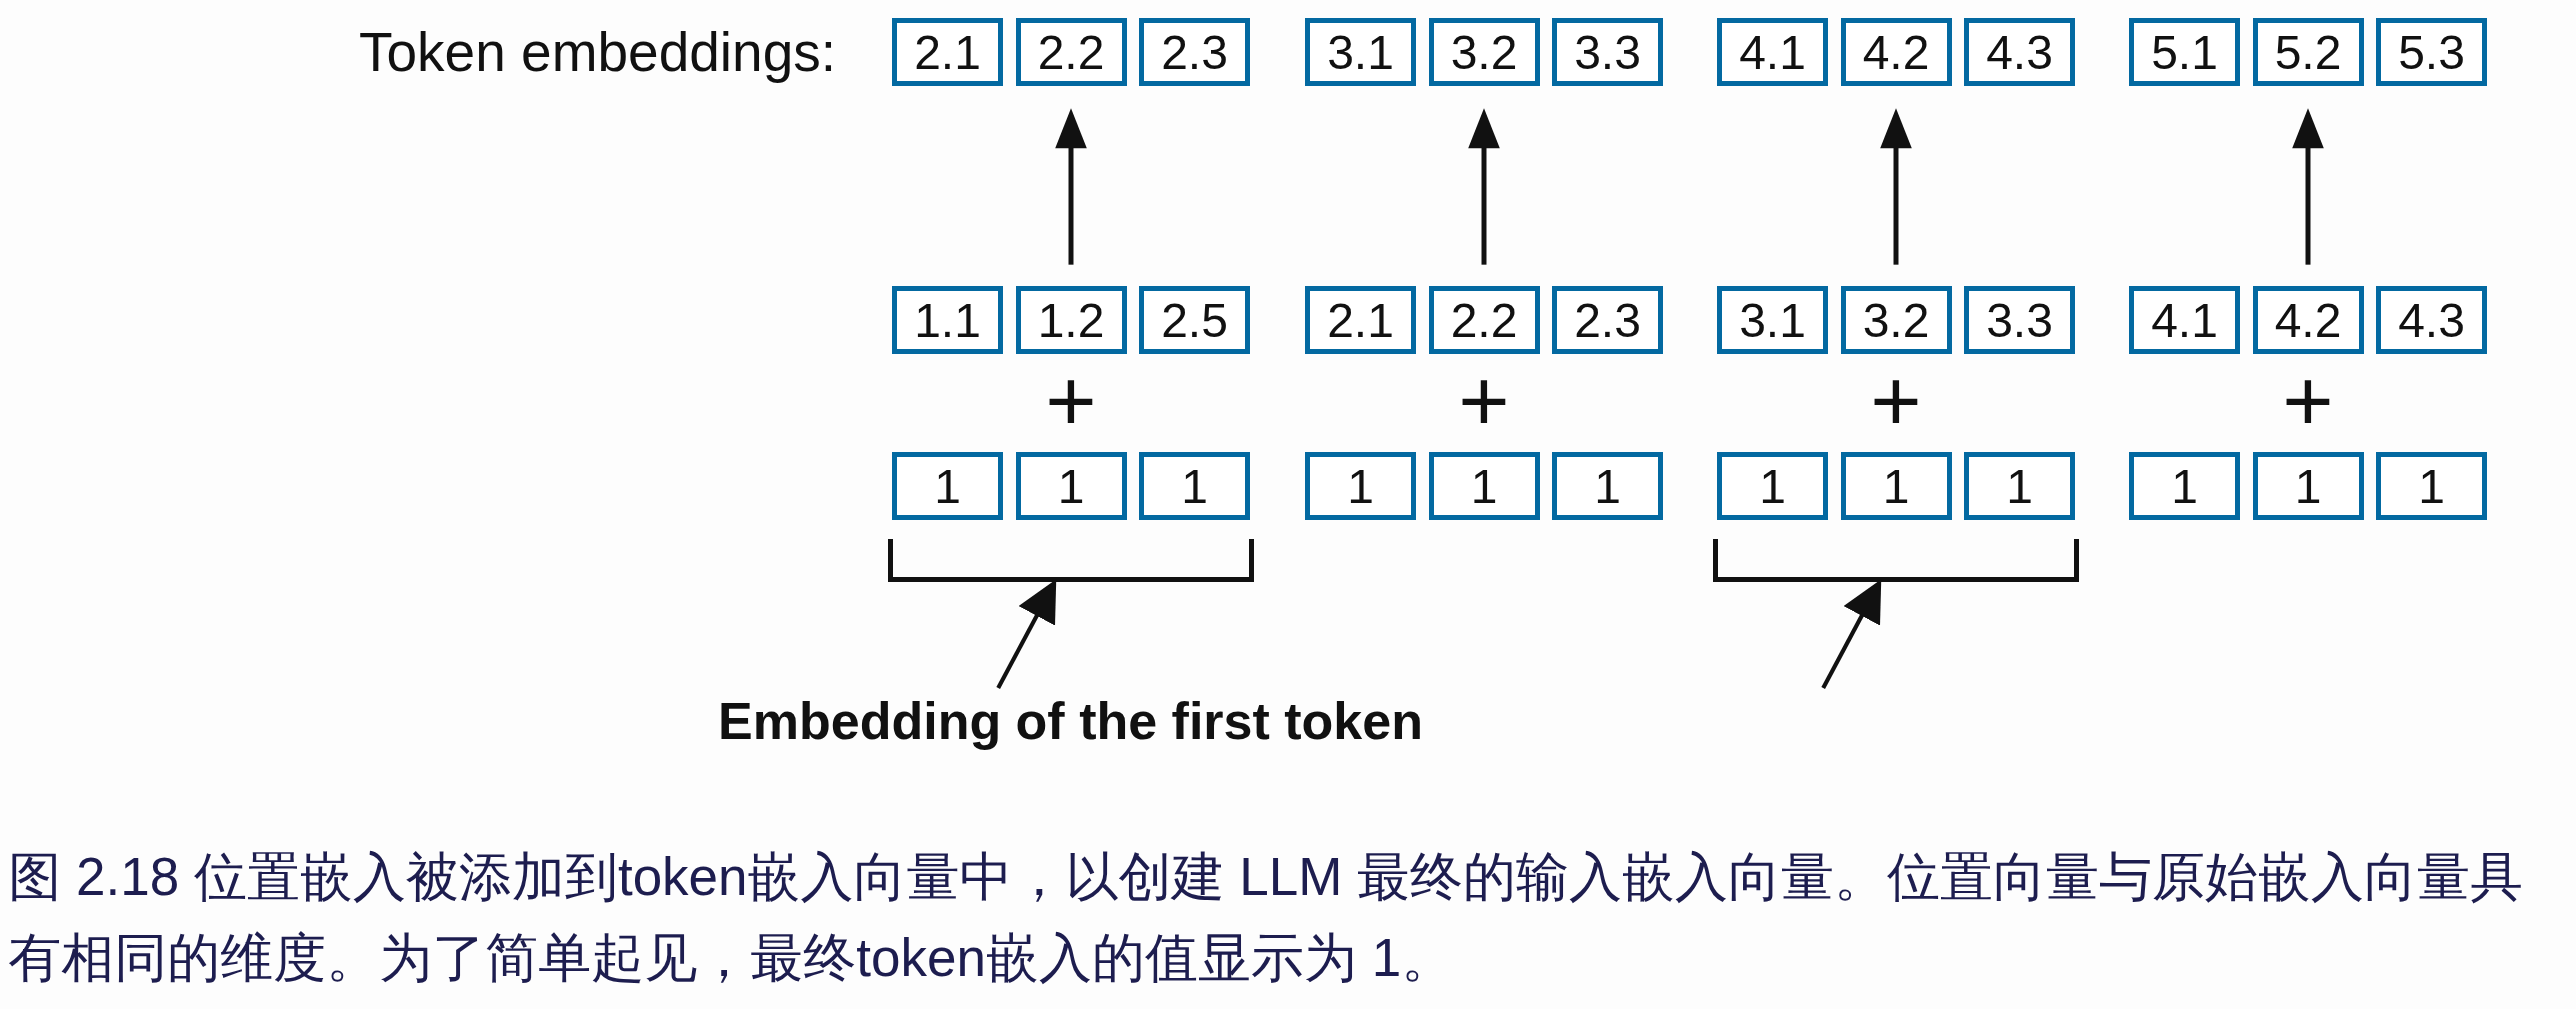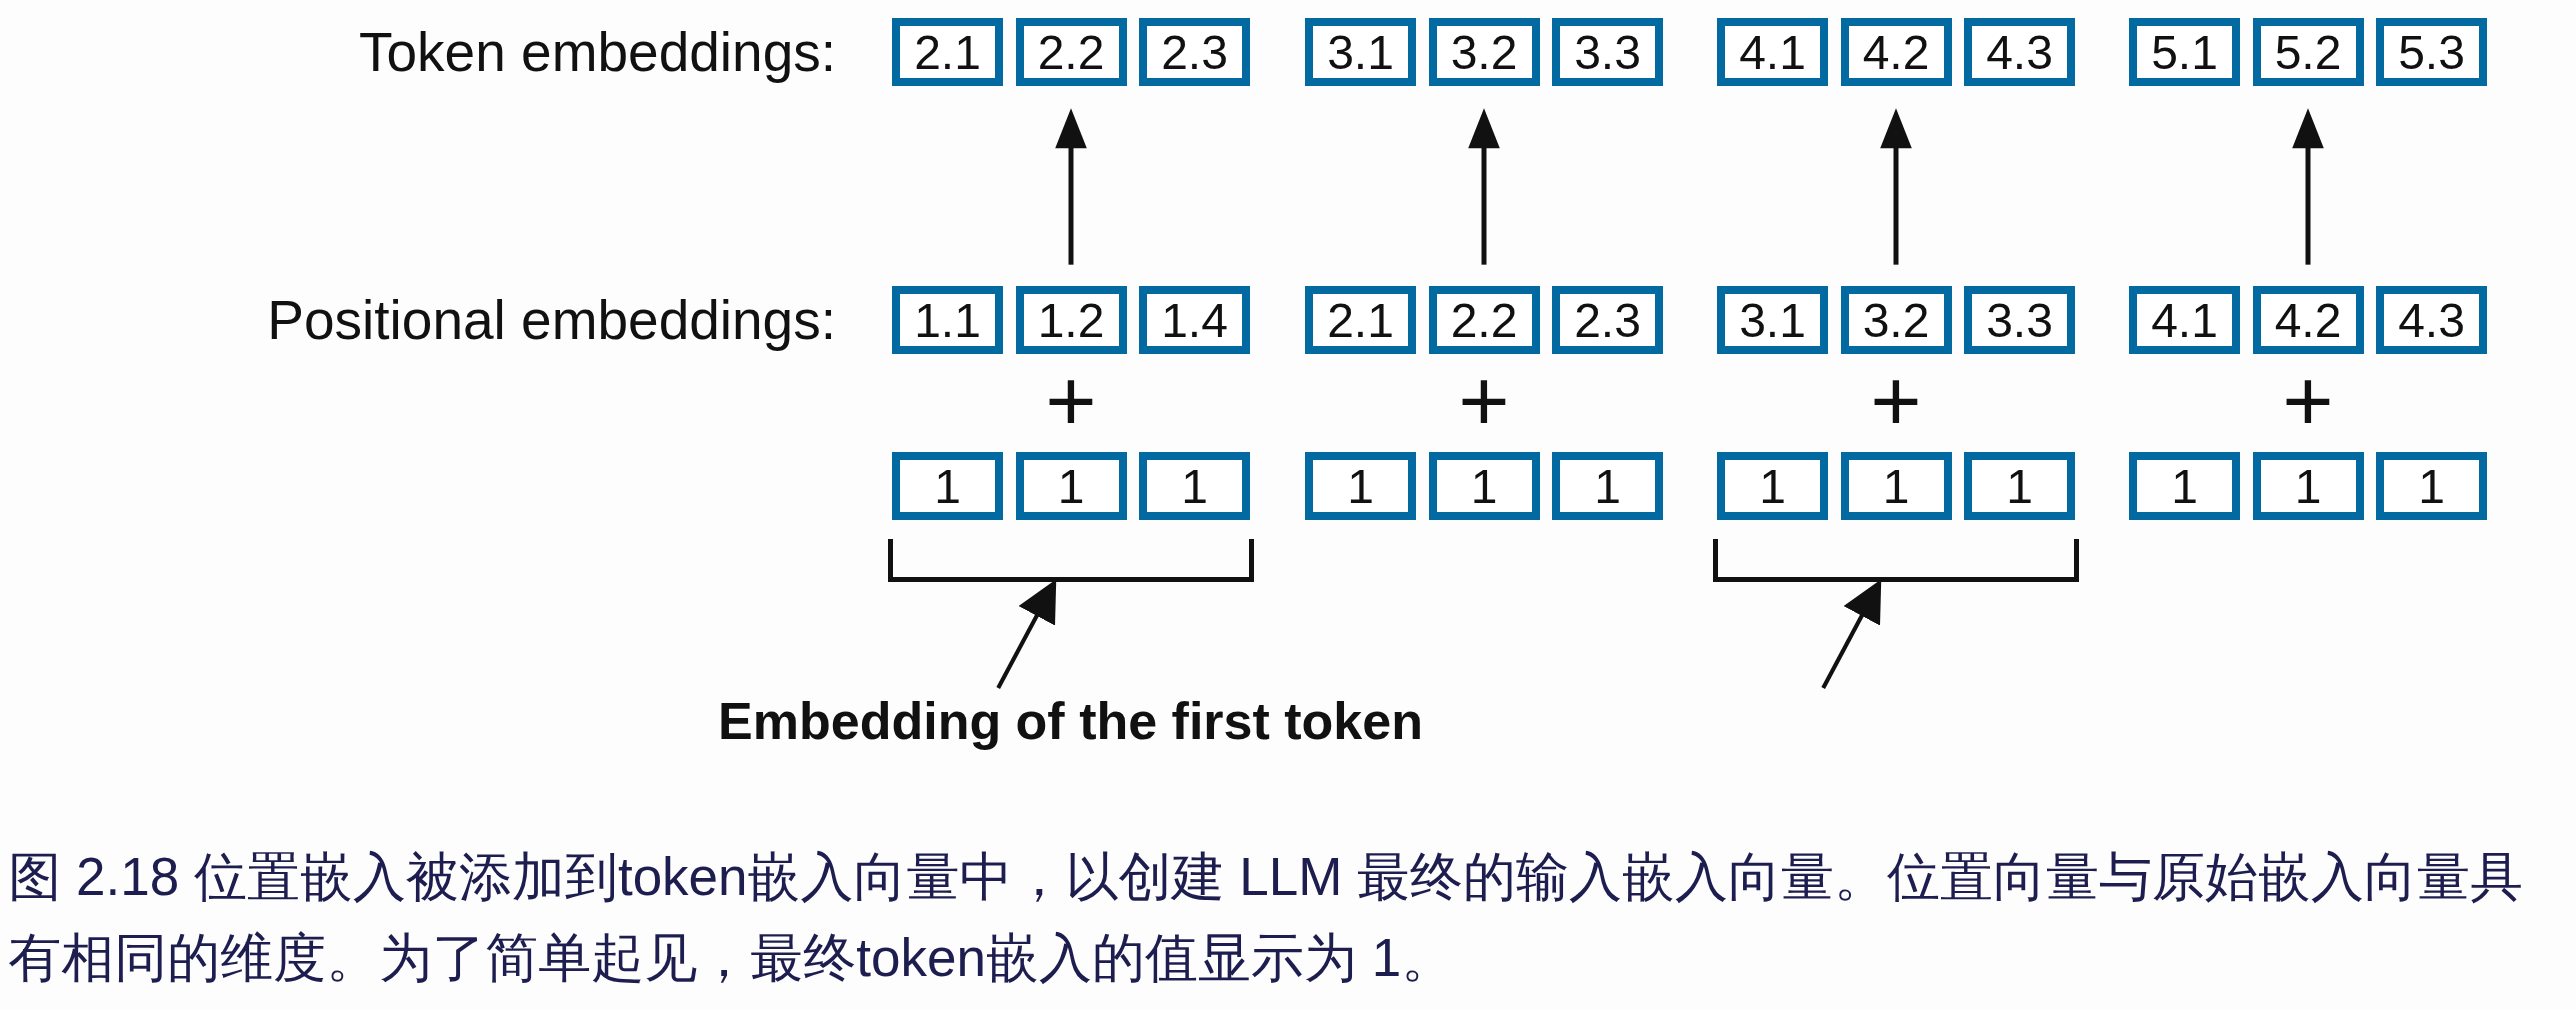--- a/index.html
+++ b/index.html
@@ -29,21 +29,21 @@
     position:absolute;
     left:0;
     width:358px;
     display:flex;
     justify-content:space-between;
   }
   .cell{
     box-sizing:border-box;
     width:111px;
     height:68px;
-    border:8px solid #0369a1;
+    border:5px solid #0369a1;
     background:#fff;
     display:flex;
     align-items:center;
     justify-content:center;
     font-size:48px;
     color:#111;
   }
   .plus{
     position:absolute;
     left:0;
@@ -89,34 +89,33 @@
     line-height:81px;
   }
 </style>
 </head>
 <body>
 
 <div class="stage">
 
   <div class="row-label" style="top:18.3px">Token embeddings:</div>
 
-  <div class="row-label" style="top:286px">Positional embeddings:</div>
 
 
   <div id="groups-root">
       <div class="group" style="left: 892px;">
         <div class="box-row" style="top: 18.3px;">
           <div class="cell">2.1</div>
           <div class="cell">2.2</div>
           <div class="cell">2.3</div>
         </div>
         <div class="box-row" style="top: 286px;">
           <div class="cell">1.1</div>
           <div class="cell">1.2</div>
-          <div class="cell">1.4</div>
+          <div class="cell">2.5</div>
         </div>
         <div class="box-row" style="top: 452px;">
           <div class="cell">1</div>
           <div class="cell">1</div>
           <div class="cell">1</div>
         </div>
         <svg class="up-arrow" width="50" height="163" viewBox="0 0 60 196">
           <line x1="30" y1="192" x2="30" y2="40" stroke="#111" stroke-width="6"></line>
           <polygon points="30,4 11,52 49,52" fill="#111"></polygon>
         </svg>

